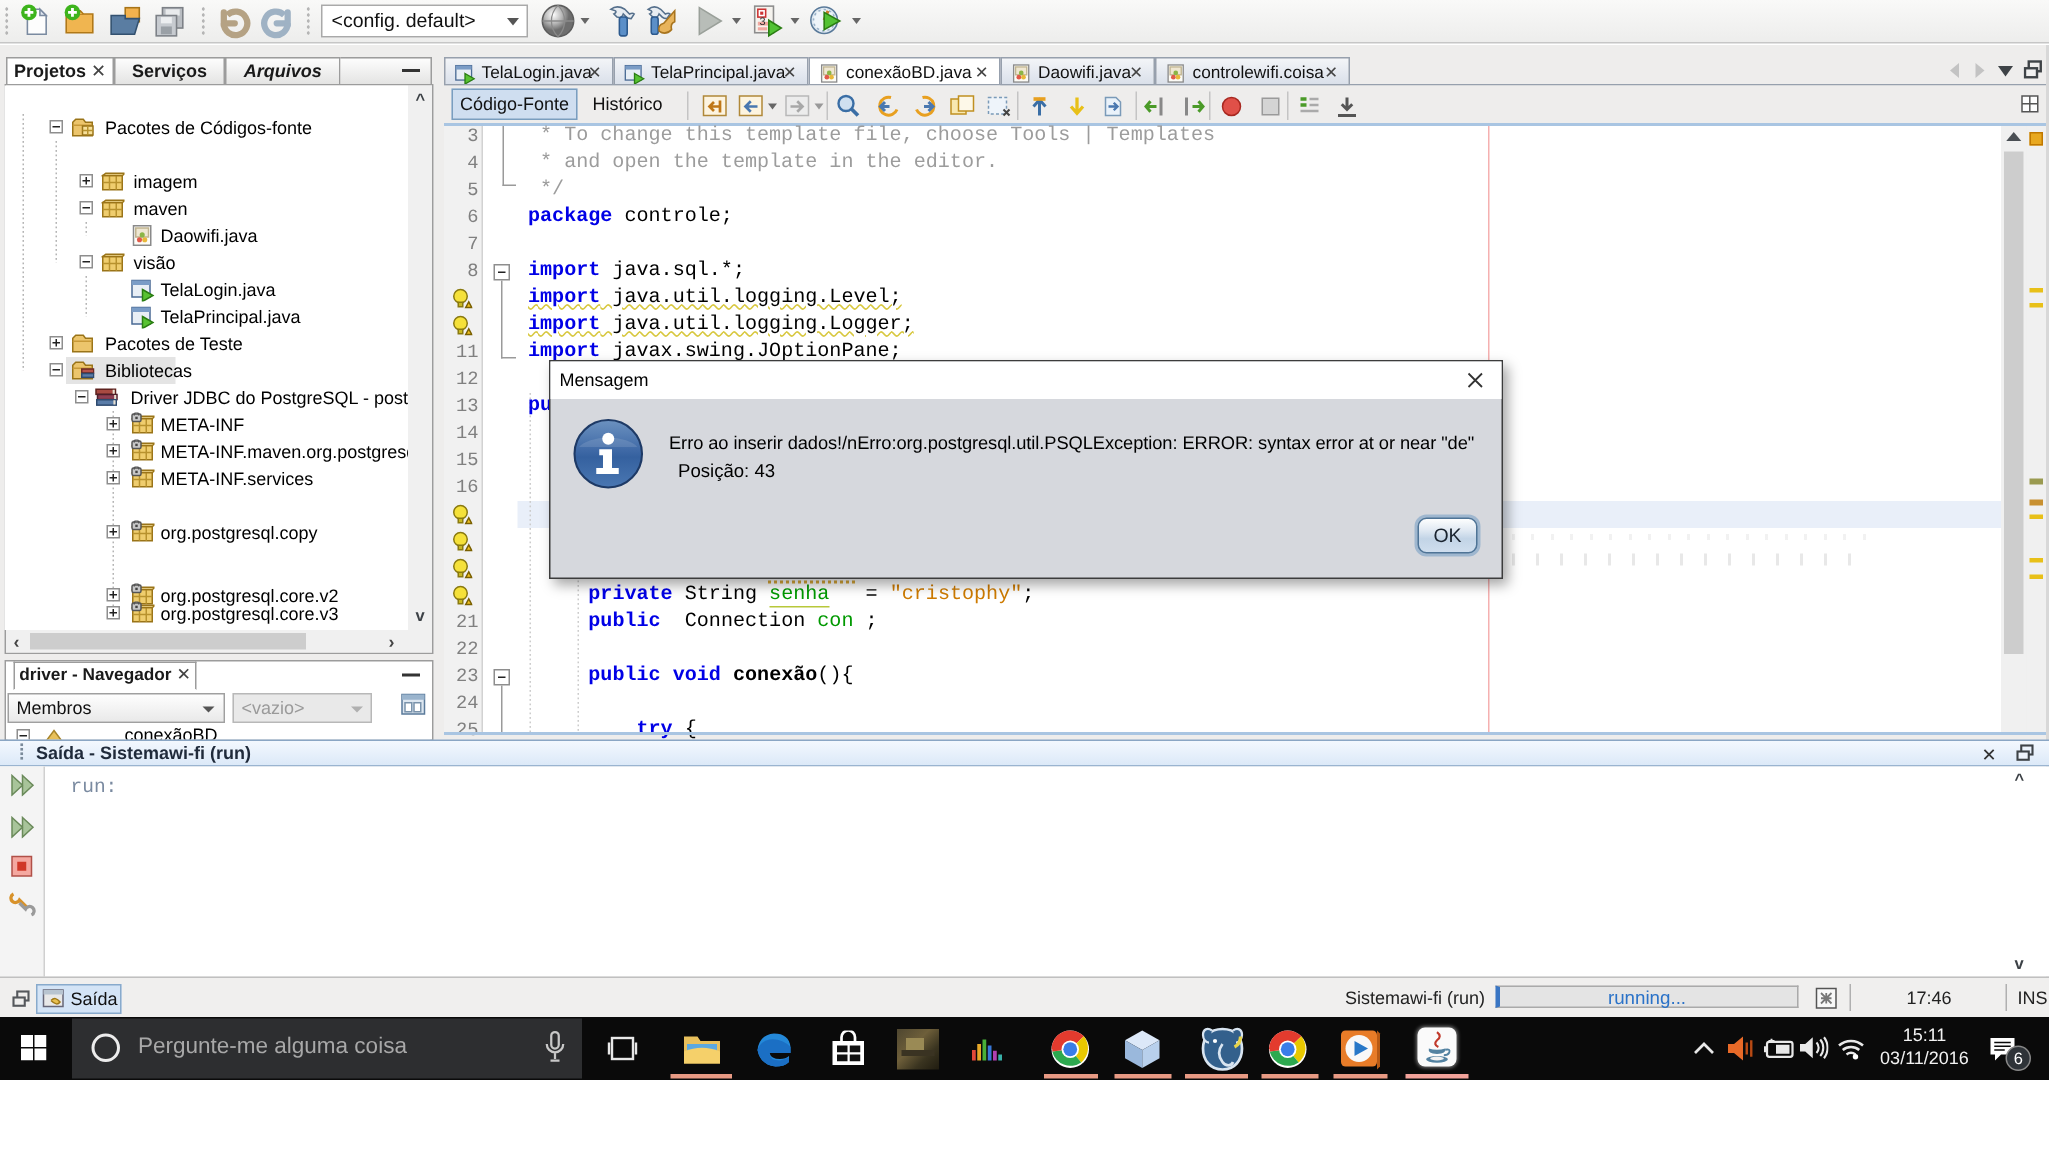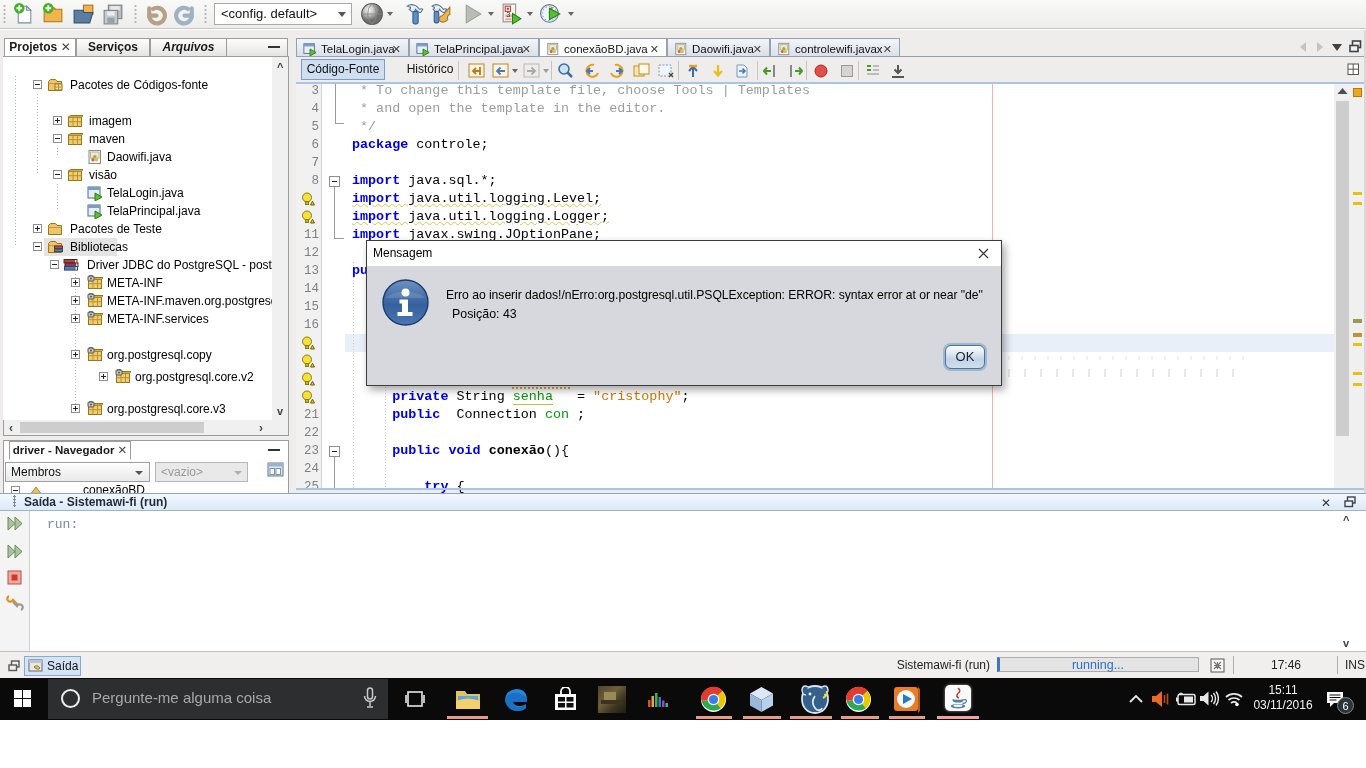--- a/index.html
+++ b/index.html
@@ -273,21 +273,21 @@
         <svg class="tico" style="left:84px" viewBox="0 0 16 16">
           <rect x="1.5" y="4" width="13" height="9.5" fill="#efcd6e" stroke="#9a7418"></rect>
           <path d="M1.5 8.7 h13 M6 4 v9.5 M10.5 4 v9.5" stroke="#b8922e" fill="none"></path>
           <path d="M1.5 4 l2-1.5 h13 l-2 1.5 z" fill="#f7e09a" stroke="#9a7418"></path>
           <rect x="1" y="1" width="6" height="5" rx="1" fill="#c8c8c8" stroke="#555"></rect>
           <path d="M2.5 2 v-0.5 a1.5 1.5 0 0 1 3 0 V2" fill="none" stroke="#555"></path>
           <rect x="3.2" y="2.8" width="1.6" height="1.6" fill="#444"></rect>
         </svg>
         <span style="position:absolute;left:104px;top:0">org.postgresql.copy</span>
       </div>
-      <div class="trow" style="left:0;top:311px;width:232px;margin-left:28px;">
+      <div class="trow" style="left:0;top:331px;width:232px;">
         <div class="ebox plus" style="left:68px"></div>
         <svg class="tico" style="left:84px" viewBox="0 0 16 16">
           <rect x="1.5" y="4" width="13" height="9.5" fill="#efcd6e" stroke="#9a7418"></rect>
           <path d="M1.5 8.7 h13 M6 4 v9.5 M10.5 4 v9.5" stroke="#b8922e" fill="none"></path>
           <path d="M1.5 4 l2-1.5 h13 l-2 1.5 z" fill="#f7e09a" stroke="#9a7418"></path>
           <rect x="1" y="1" width="6" height="5" rx="1" fill="#c8c8c8" stroke="#555"></rect>
           <path d="M2.5 2 v-0.5 a1.5 1.5 0 0 1 3 0 V2" fill="none" stroke="#555"></path>
           <rect x="3.2" y="2.8" width="1.6" height="1.6" fill="#444"></rect>
         </svg>
         <span style="position:absolute;left:104px;top:0">org.postgresql.core.v2</span>
@@ -376,42 +376,42 @@
       <span style="position:absolute;right:7px;top:1px;color:#444;font-size:11px;">✕</span>
     </div>
     <div class="abs" style="left:770px;top:38px;width:130px;height:19px;background:linear-gradient(#f3f5f8,#dae0ea);border:1px solid #97a0ad;font-size:11.5px;color:#111;line-height:18px;">
       <svg class="abs" style="left:6px;top:3px;width:14px;height:14px" viewBox="0 0 16 16">
         <rect x="2" y="1.5" width="11.5" height="13" fill="#fcfbf6" stroke="#8a8a8a"></rect>
         <rect x="3.5" y="3" width="8.5" height="6" fill="#efe7d2" stroke="#c0b490"></rect>
         <circle cx="6" cy="10.8" r="1.8" fill="#e05a4a"></circle>
         <circle cx="9.5" cy="10.8" r="1.8" fill="#e8b83a"></circle>
         <circle cx="7.8" cy="7.6" r="1.8" fill="#8cb545"></circle>
       </svg>
-      <span style="position:absolute;left:24px;top:1px;">controlewifi.javax</span>
+      <span style="position:absolute;left:24px;top:1px;">controlewifi.coisa</span>
       <span style="position:absolute;right:7px;top:1px;color:#444;font-size:11px;">✕</span>
     </div>
 <div class="abs" style="left:296px;top:56px;width:1068px;height:1px;background:#97a0ad;"></div>
 
 <svg class="abs" style="left:1298px;top:41px;width:10px;height:12px">
       <path d="M8 1 L2 6 L8 11 z" fill="#c3c3c3"></path>
     </svg>
 <svg class="abs" style="left:1315px;top:41px;width:10px;height:12px">
       <path d="M2 1 L8 6 L2 11 z" fill="#c3c3c3"></path>
     </svg>
 <svg class="abs" style="left:1331px;top:43px;width:13px;height:9px">
       <path d="M1 1 L11 1 L6 8 z" fill="#3e4347"></path>
     </svg>
 <svg class="abs" style="left:1349px;top:40px;width:13px;height:13px">
       <rect x="3.5" y="1" width="8" height="6.5" fill="none" stroke="#3e4347" stroke-width="1.6"></rect>
       <rect x="1" y="5.5" width="8" height="6" fill="#f0f0f0" stroke="#3e4347" stroke-width="1.6"></rect>
     </svg>
 
 <div class="abs" style="left:296px;top:57px;width:1068px;height:25px;background:#eeedec;"></div>
 <div class="abs" style="left:301px;top:59px;width:84px;height:21px;background:#cfdef0;border:1px solid #7a9ebf;font-size:12px;color:#111;text-align:center;line-height:19px;">Código-Fonte</div>
-<div class="abs" style="left:395px;top:59px;width:70px;height:21px;font-size:12px;color:#111;text-align:center;line-height:21px;">Histórico</div>
+<div class="abs" style="left:395px;top:59px;width:70px;height:21px;font-size:12px;color:#111;line-height:21px;">Histórico</div>
 <div id="etb">
       <div class="abs" style="left:458px;top:61px;width:1px;height:19px;background:#c4c4c4;"></div>
       <svg class="abs" style="left:468px;top:62px;width:18px;height:18px" viewBox="0 0 18 18">
         <rect x="1" y="2" width="15" height="13" fill="#fdf4e0" stroke="#b08838"></rect>
         <path d="M12 5 v8 M12 9 l-7 0 m3 -3 l-3 3 l3 3" stroke="#c07818" stroke-width="1.8" fill="none"></path>
       </svg>
       <svg class="abs" style="left:492px;top:62px;width:18px;height:18px" viewBox="0 0 18 18">
         <rect x="1" y="2" width="15" height="13" fill="#fdf4e0" stroke="#b08838"></rect>
         <path d="M13 9 l-8 0 m3.5 -3.5 l-3.5 3.5 l3.5 3.5" stroke="#4a78b0" stroke-width="1.8" fill="none"></path>
       </svg>

